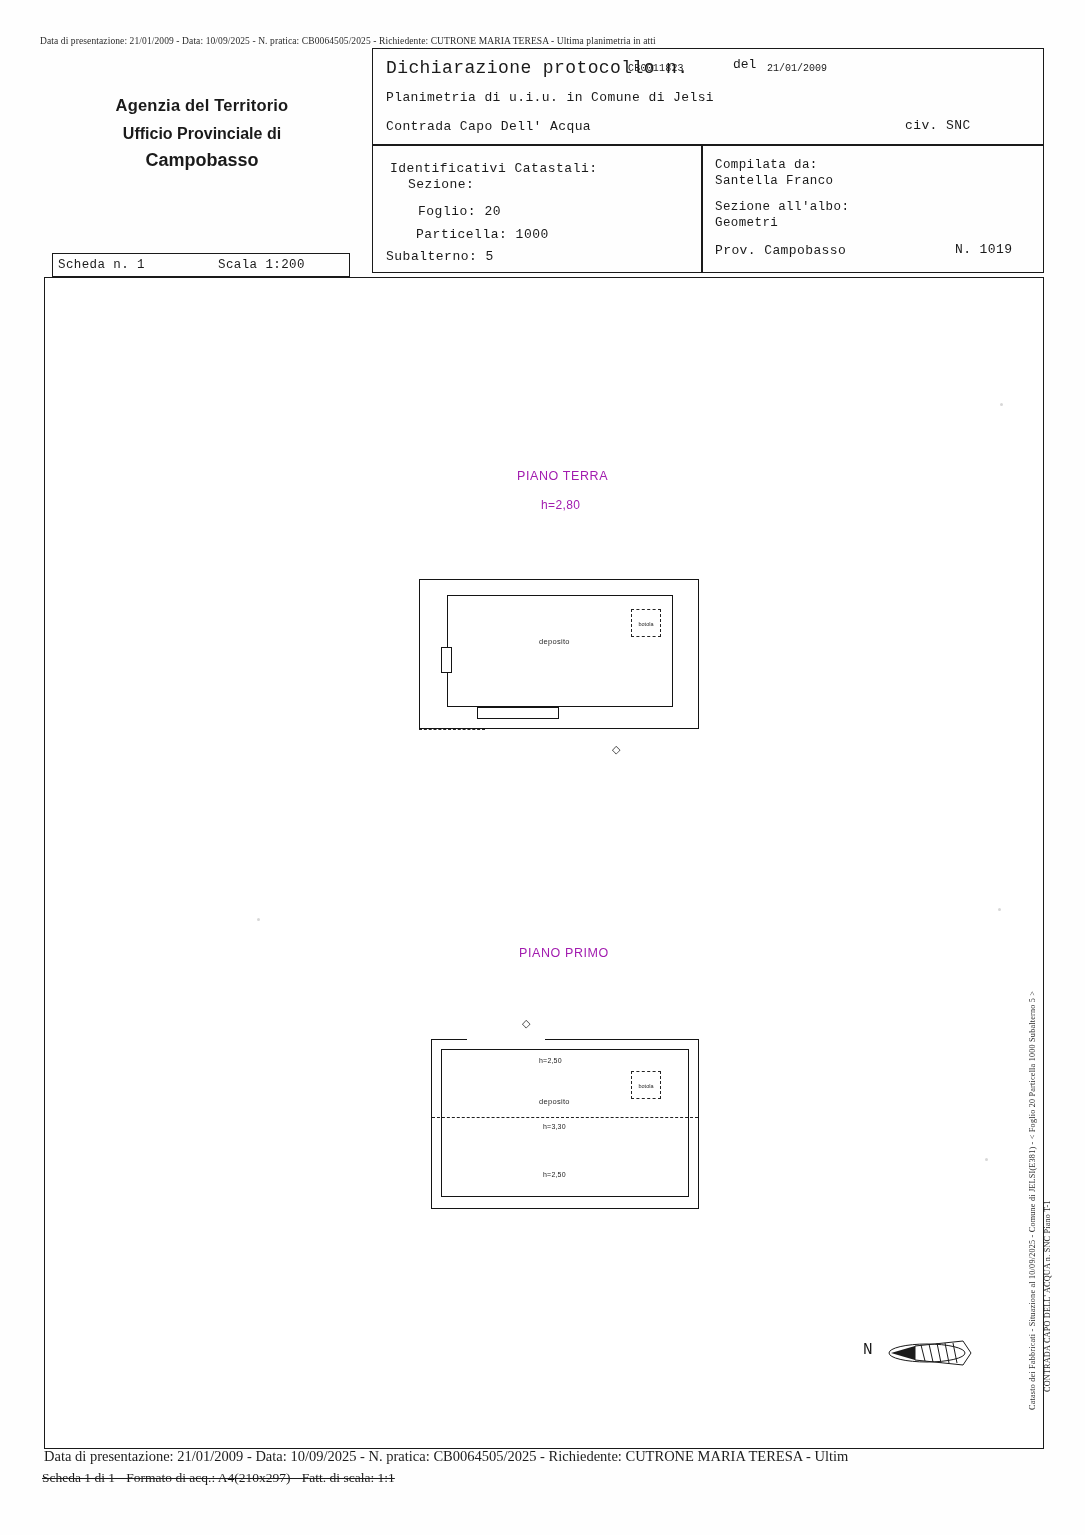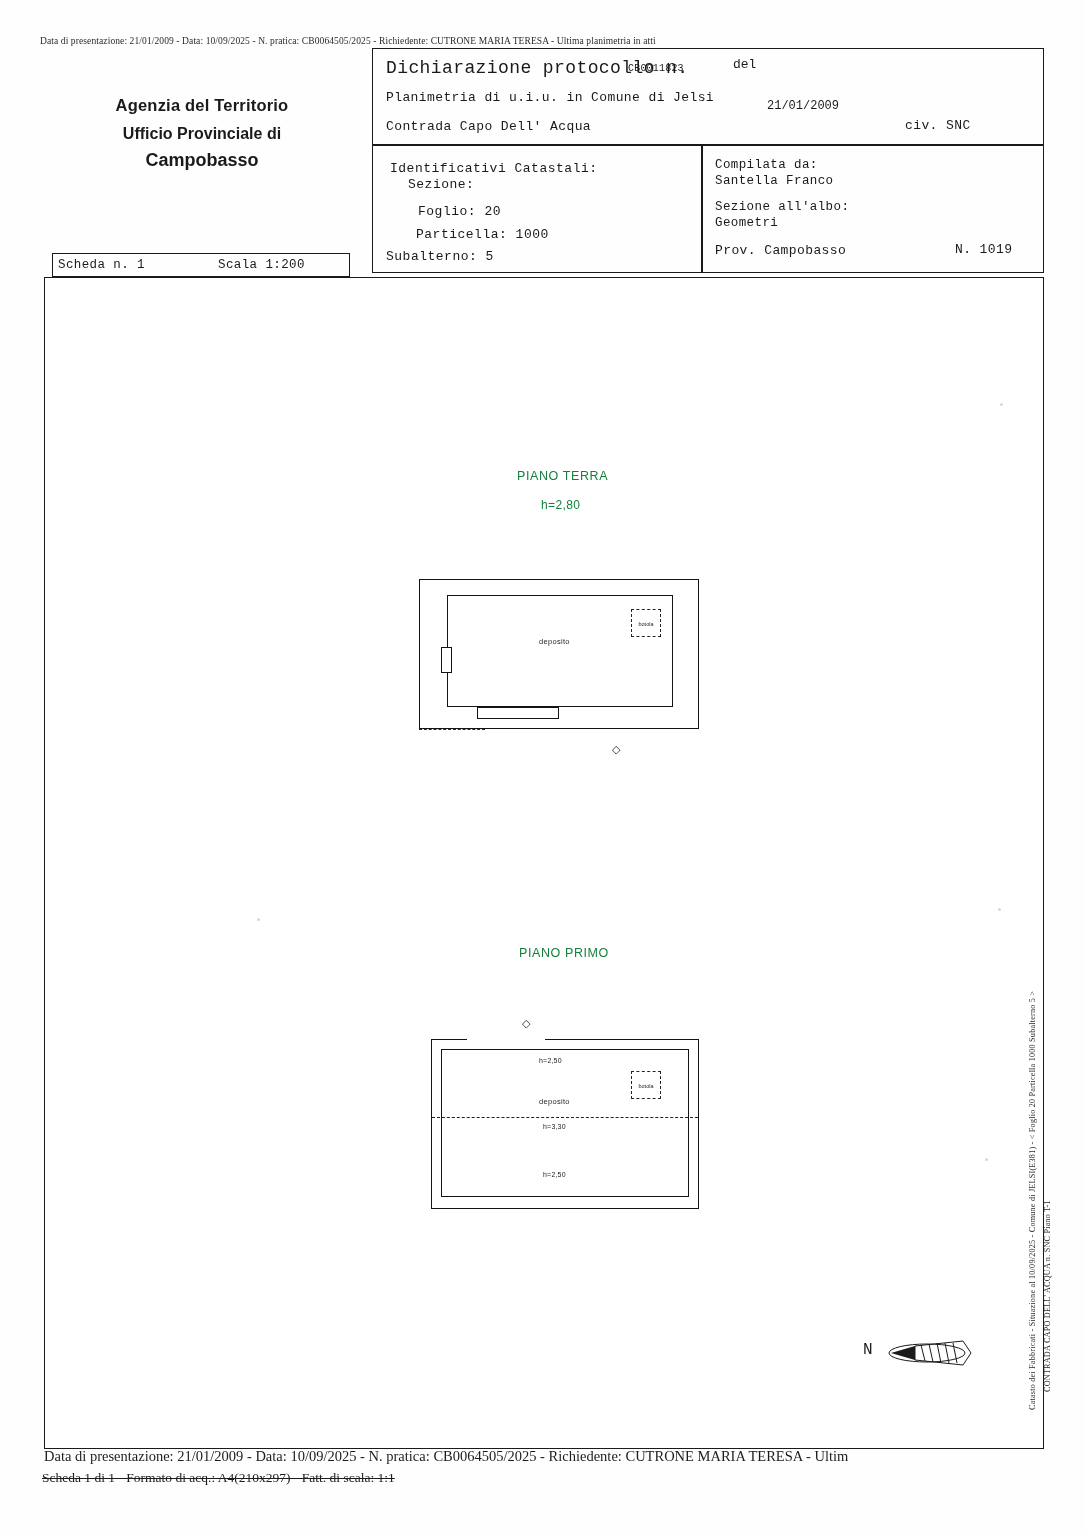--- a/index.html
+++ b/index.html
@@ -94,22 +94,21 @@
   .f-del {
     position: absolute;
     left: 733px;
     top: 57px;
     font-size: 13px;
   }
   .f-del-date {
     position: absolute;
     left: 767px;
     top: 63px;
-    font-size: 12px;
-    margin-top: 36px;
+    font-size: 10px;
   }
   .f-plan {
     position: absolute;
     left: 386px;
     top: 90px;
     font-size: 13px;
     letter-spacing: 0.4px;
   }
   .f-contrada {
     position: absolute;
@@ -238,21 +237,21 @@
     position: absolute;
     background: #c9c9c9;
     border-radius: 50%;
     opacity: .75;
   }
 
   .floor-label {
     position: absolute;
     font-size: 12.5px;
     letter-spacing: 0.6px;
-    color: #15803d;
+    color: #a21caf;
     white-space: nowrap;
   }
   #lbl-pt   { left: 516px; top: 468px; }
   #lbl-pt-h { left: 540px; top: 497px; font-size: 12px; letter-spacing: .4px;}
   #lbl-pp   { left: 518px; top: 945px; }
 
   
   #plan1 {
     position: absolute;
     left: 418px;

